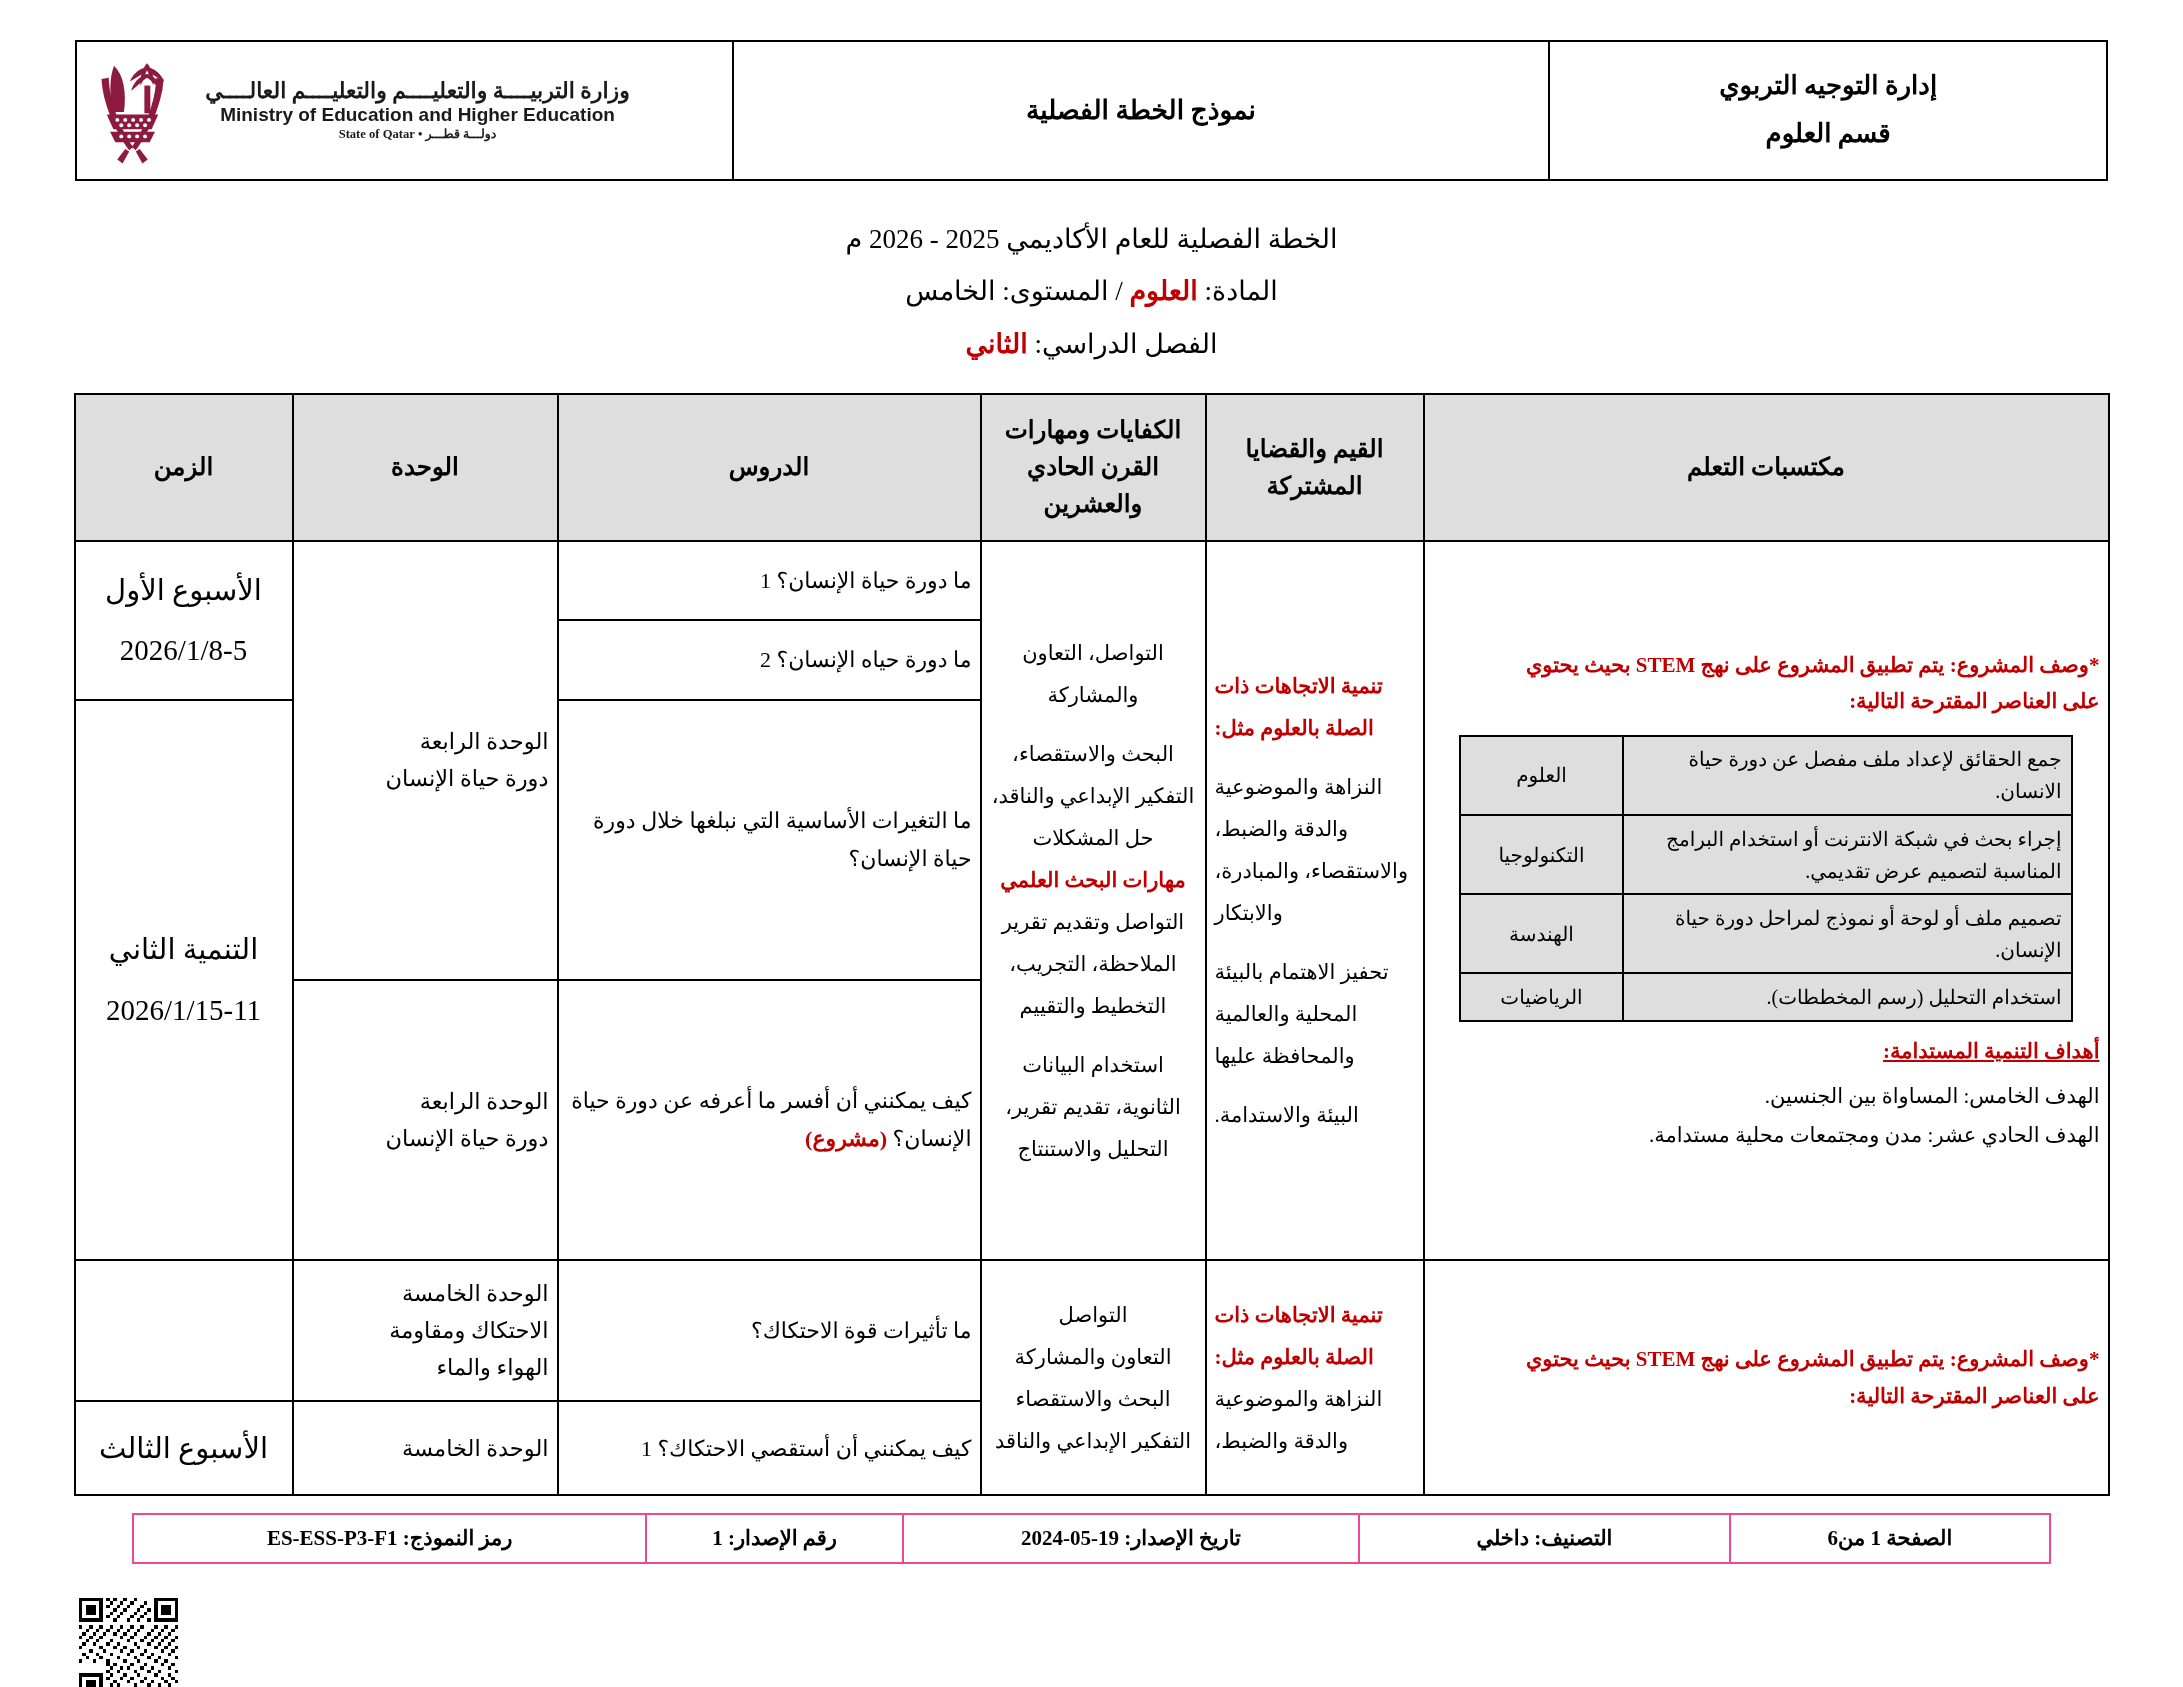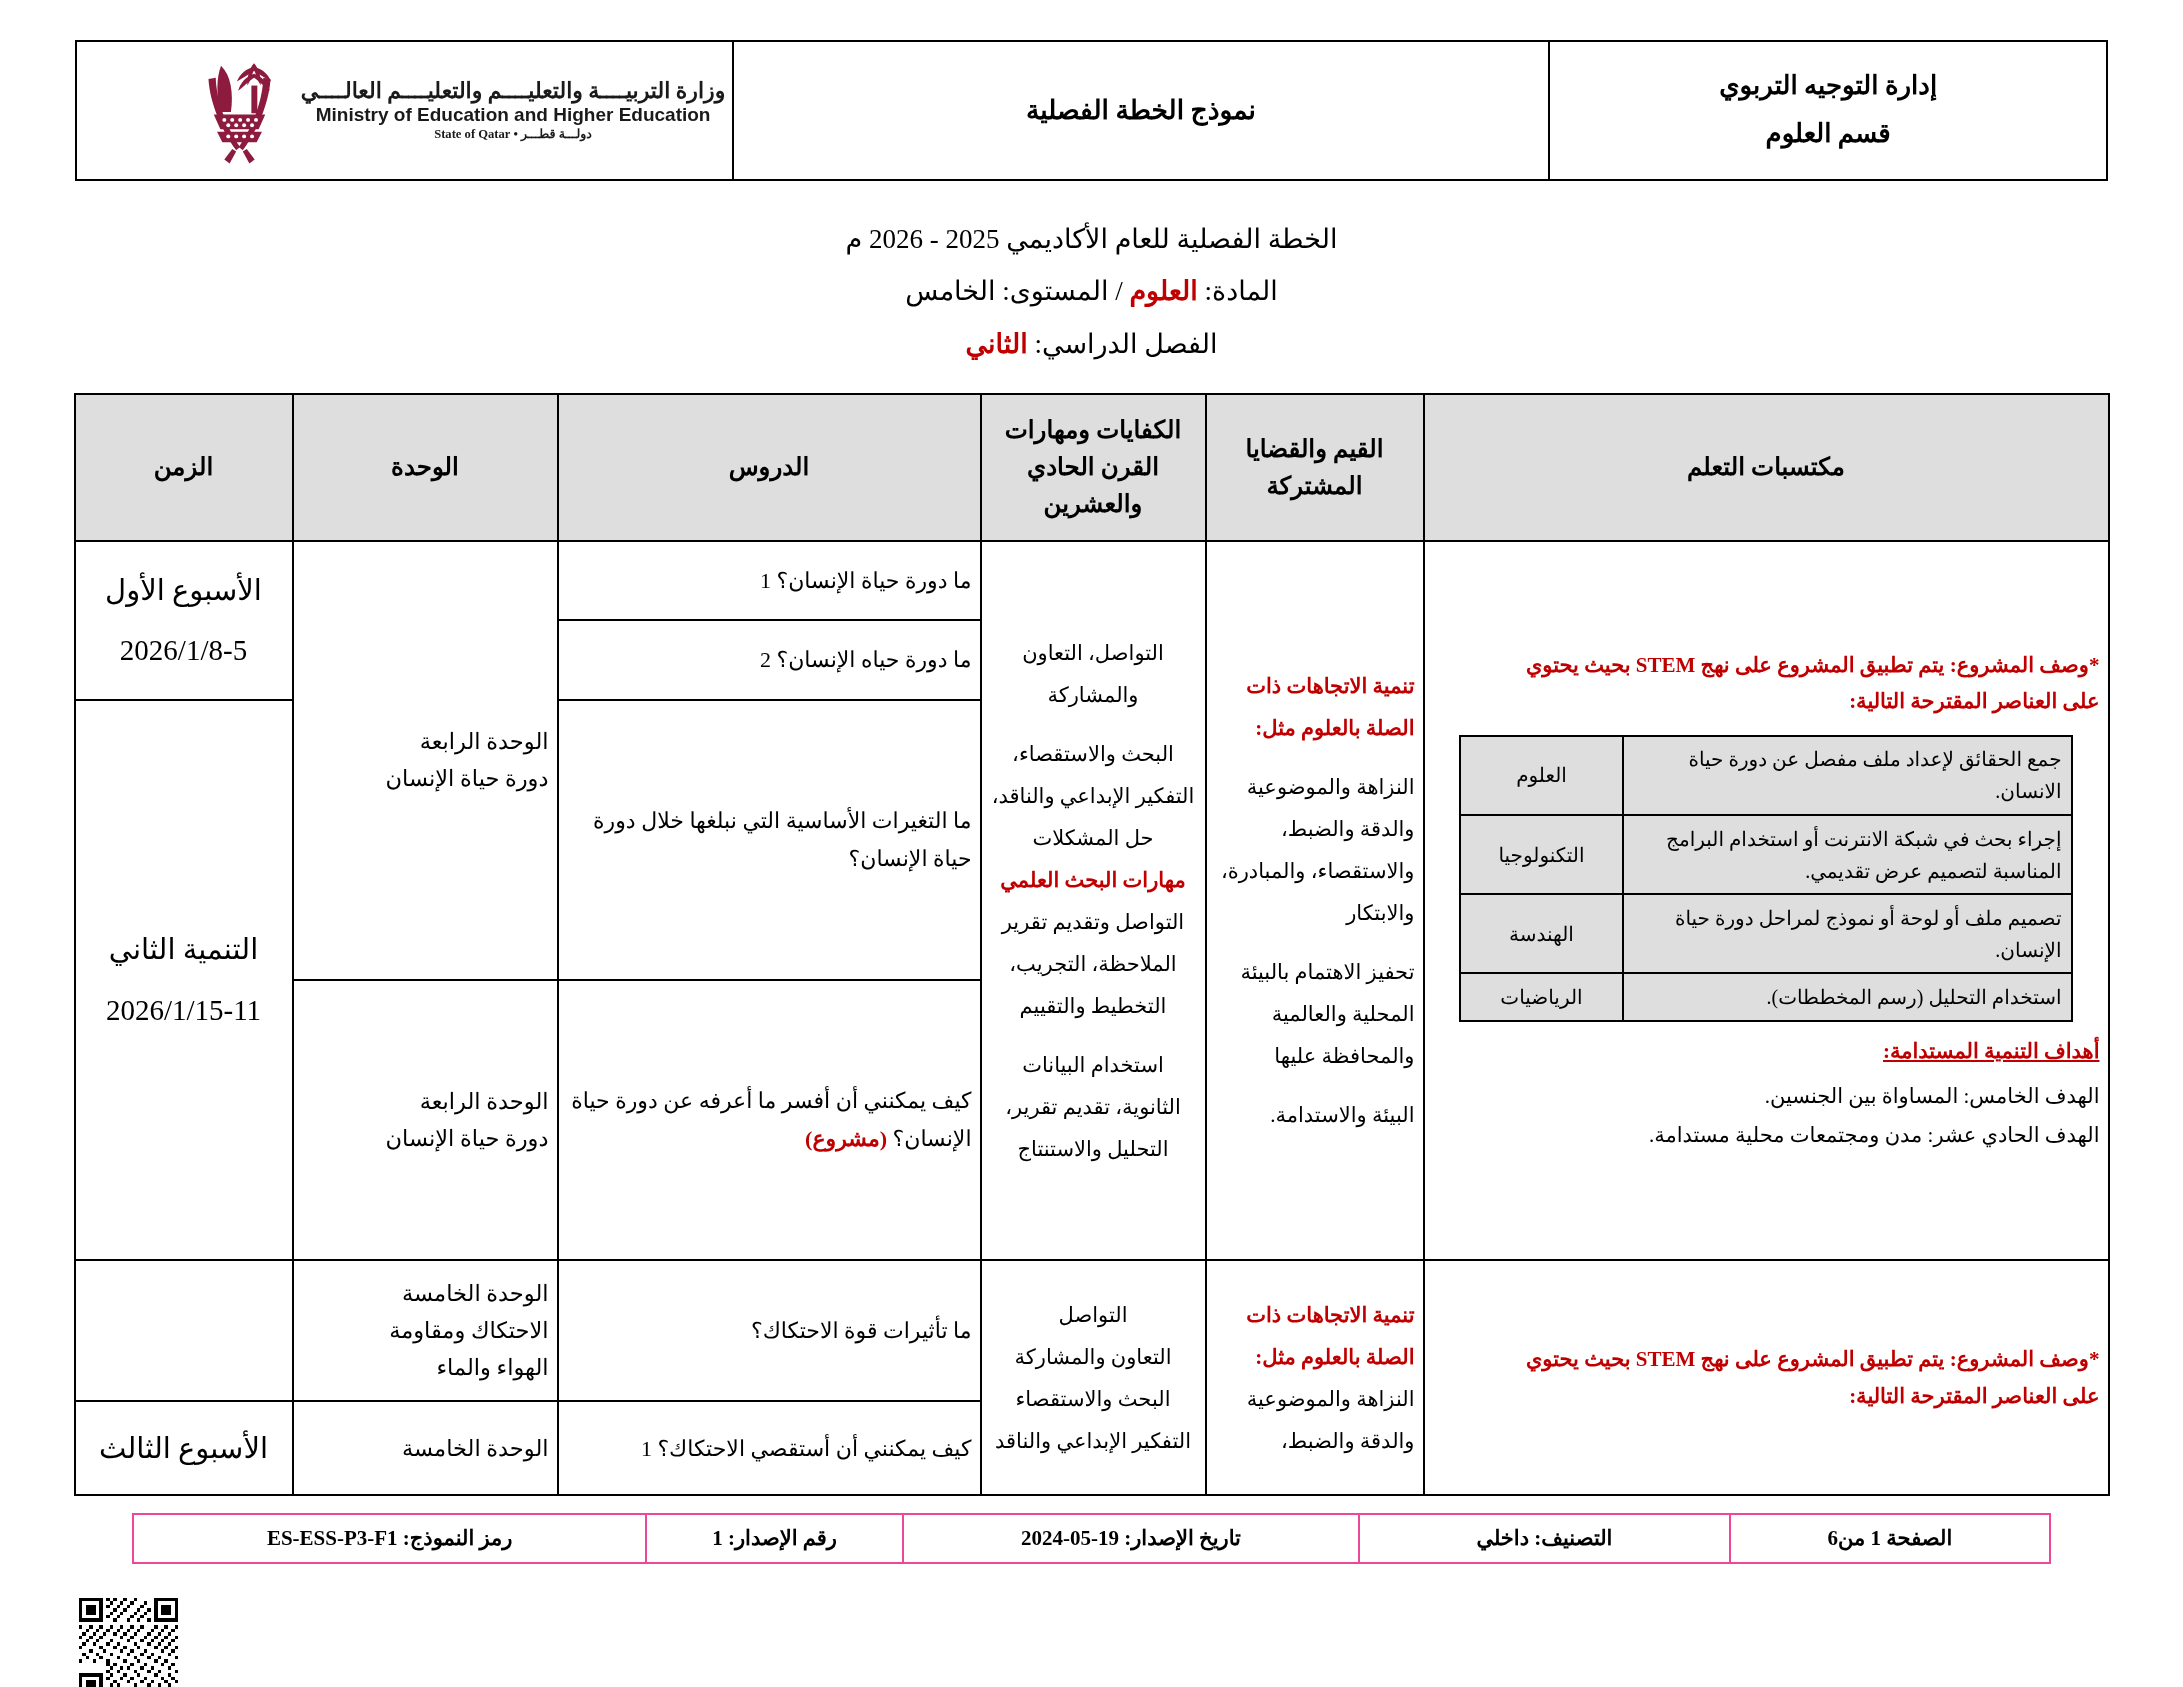--- a/index.html
+++ b/index.html
@@ -6,21 +6,21 @@
   body{width:2183px;height:1687px;font-family:"Liberation Serif",serif;color:#000;}
   .page{width:2183px;height:1687px;position:relative;box-sizing:border-box;padding:0;}
 
   
   .hdr-table{width:1985px;margin:40px auto 0 auto;border-collapse:collapse;table-layout:fixed;}
   .hdr-table td{border:2px solid #000;vertical-align:middle;text-align:center;padding:9.3px 6.6px;}
   .hdr-dept{width:543px;font-size:26px;font-weight:bold;line-height:1.85;}
   .hdr-title{width:801px;font-size:26.5px;font-weight:bold;}
   .hdr-logo{width:642px;padding:6.6px 12px;}
 
-  .logo-wrap{display:flex;align-items:center;justify-content:flex-start;gap:12px;direction:rtl;}
+  .logo-wrap{display:flex;align-items:center;justify-content:flex-end;gap:23px;direction:rtl;}
   .logo-txt{text-align:center;line-height:1.12;}
   .logo-ar{font-size:22px;font-weight:bold;letter-spacing:0.7px;color:#1a1a1a;white-space:nowrap;}
   .logo-en{font-size:19px;font-weight:bold;color:#1a1a1a;white-space:nowrap;font-family:"Liberation Sans",sans-serif;}
   .logo-sub{font-size:12.6px;font-weight:bold;color:#1a1a1a;white-space:nowrap;margin-top:2px;}
   .logo-emblem{flex:0 0 auto;}
 
   
   .title-block{text-align:center;margin:32px auto 22.5px auto;}
   .title-block .tline{font-size:27px;line-height:1.95;font-weight:normal;}
   .red{color:#c00000;font-weight:bold;}
@@ -34,21 +34,21 @@
   .c-wahda{width:265px;}
   .c-duroos{width:423px;}
   .c-kifayat{width:225px;}
   .c-qiyam{width:218px;}
   .c-muktasabat{width:685px;}
 
   .cell-c{text-align:right;font-size:22.5px;line-height:1.65;}
   .cell-zaman{text-align:center;font-size:29px;line-height:2.1;}
   .cell-lesson{font-size:22px;line-height:1.7;border-radius:22px;}
   .cell-skill{text-align:center;font-size:21px;line-height:2.0;}
-  .cell-val{text-align:right;font-size:21px;line-height:2.0;}
+  .cell-val{text-align:left;font-size:21px;line-height:2.0;}
   .sp{display:block;height:17px;}
 
   
   .mk-cell{vertical-align:top;padding:12px 14.6px 14.6px 14.6px;}
   .mk-desc{color:#c00000;font-weight:bold;font-size:21px;line-height:1.75;text-align:right;margin-bottom:14.6px;}
   .stem-table{width:92%;margin:0 auto 17px auto;border-collapse:collapse;table-layout:fixed;}
   .stem-table td{border:2px solid #000;background:#dedede;font-size:20px;padding:6.6px 9.3px;line-height:1.6;}
   .stem-label{width:142px;text-align:center;font-weight:normal;}
   .stem-text{text-align:right;}
   .sdg-head{color:#c00000;font-weight:bold;font-size:21px;text-decoration:underline;margin:4px 0 13.2px 0;text-align:right;}

